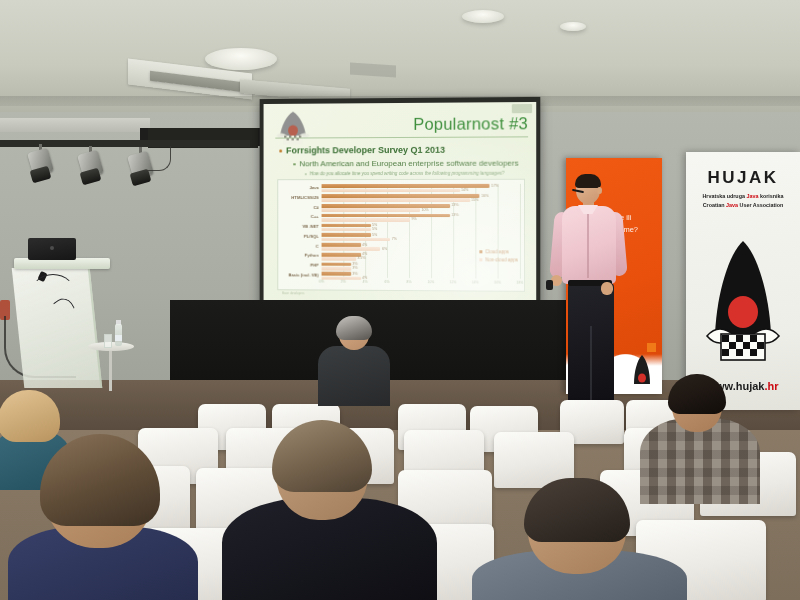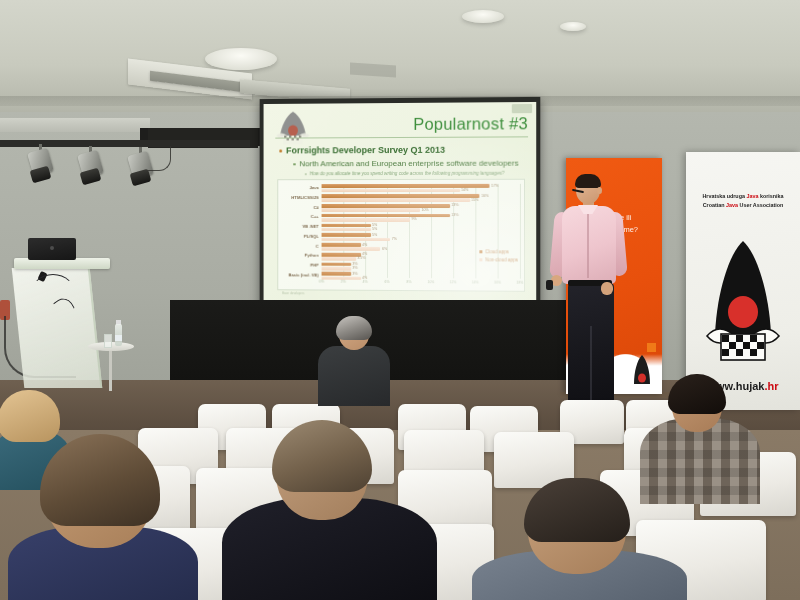--- a/index.html
+++ b/index.html
@@ -433,20 +433,21 @@
     <div class="chip"></div>
     <div class="duke">
       <svg viewBox="0 0 22 34" width="22" height="34">
         <path d="M11 1 C6 6 3 18 3 30 L19 30 C19 18 16 6 11 1 Z" fill="#1c1c1c"></path>
         <ellipse cx="11" cy="24" rx="4" ry="4.5" fill="#d3302a"></ellipse>
       </svg>
     </div>
   </div>
 
   <div class="banner-white">
+    <div class="hujak-title">HUJAK</div>
     <div class="hujak-sub">
       <div>
         <span>Hrvatska udruga </span><span class="jv">Java</span><span> korisnika</span>
       </div>
       <div>
         <span>Croatian </span><span class="jv">Java</span><span> User Association</span>
       </div>
     </div>
 
     <div class="hujak-duke">

